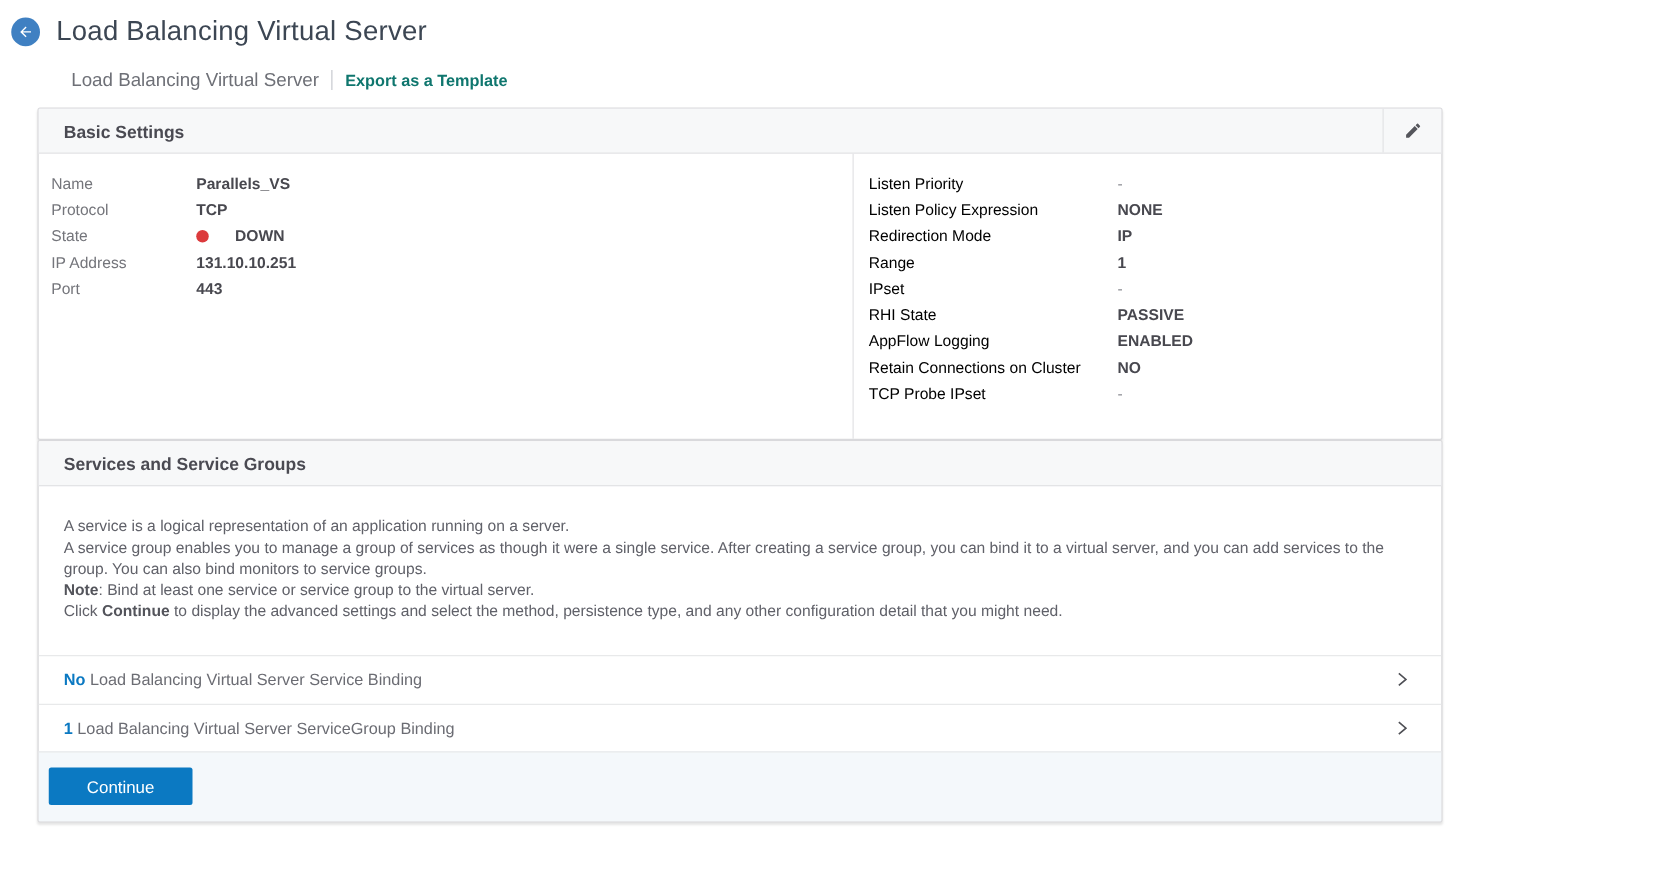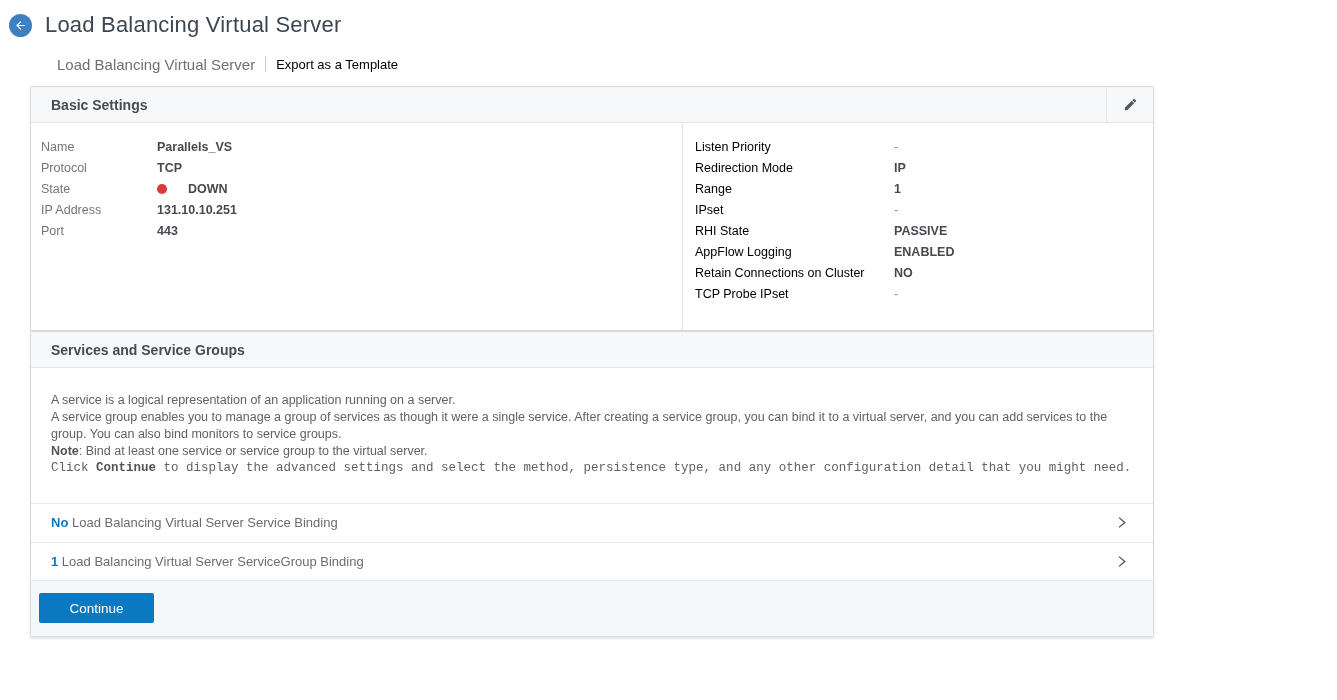--- a/index.html
+++ b/index.html
@@ -43,22 +43,22 @@
     height: 20px;
   }
   .crumb { font-size: 15px; color: #6e7077; }
   .subheader .vsep {
     width: 1px; height: 16px;
     background: #c9ccd1;
     margin: 0 10px;
   }
   .export-link {
     font-size: 13px;
-    font-weight: 400;
-    color: #000000;
+    font-weight: 700;
+    color: #0f766e;
     text-decoration: none;
     cursor: pointer;
   }
 
   
   .panel {
     width: 1124px;
     margin-left: 30px;
     background: #ffffff;
     border: 1px solid #d9d9dc;
@@ -112,21 +112,21 @@
 
   
   .svc-desc {
     padding: 24px 20px 26px 20px;
     font-size: 12.5px;
     line-height: 17px;
     color: #606169;
   }
   .svc-desc p { margin: 0; }
   .svc-desc b { color: #53545b; }
-  .click-line { margin-top: 18px; font-family: Liberation Mono, monospace; }
+  .click-line { margin-top: 18px; }
 
   .binding-row {
     height: 38.5px;
     border-top: 1px solid #e8e9ea;
     display: flex;
     align-items: center;
     padding: 0 25px 0 20px;
     font-size: 13px;
     color: #6b6c73;
     cursor: pointer;
@@ -204,20 +204,24 @@
         <span class="field-label">Port</span>
         <span class="field-value">443</span>
       </div>
     </div>
     <div class="bs-col bs-col-right">
       <div class="field-row">
         <span class="field-label">Listen Priority</span>
         <span class="field-value muted">-</span>
       </div>
       <div class="field-row">
+        <span class="field-label">Listen Policy Expression</span>
+        <span class="field-value">NONE</span>
+      </div>
+      <div class="field-row">
         <span class="field-label">Redirection Mode</span>
         <span class="field-value">IP</span>
       </div>
       <div class="field-row">
         <span class="field-label">Range</span>
         <span class="field-value">1</span>
       </div>
       <div class="field-row">
         <span class="field-label">IPset</span>
         <span class="field-value muted">-</span>

